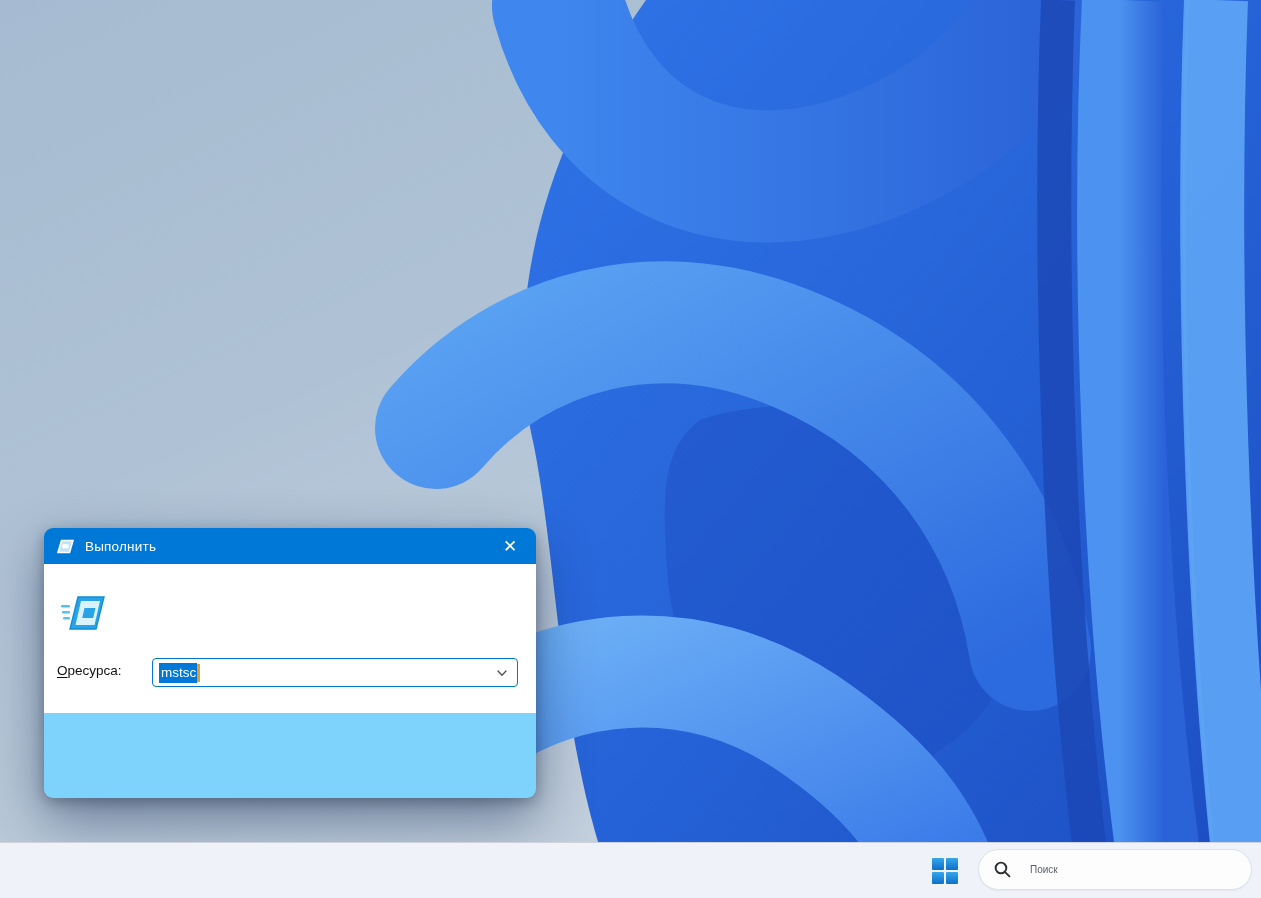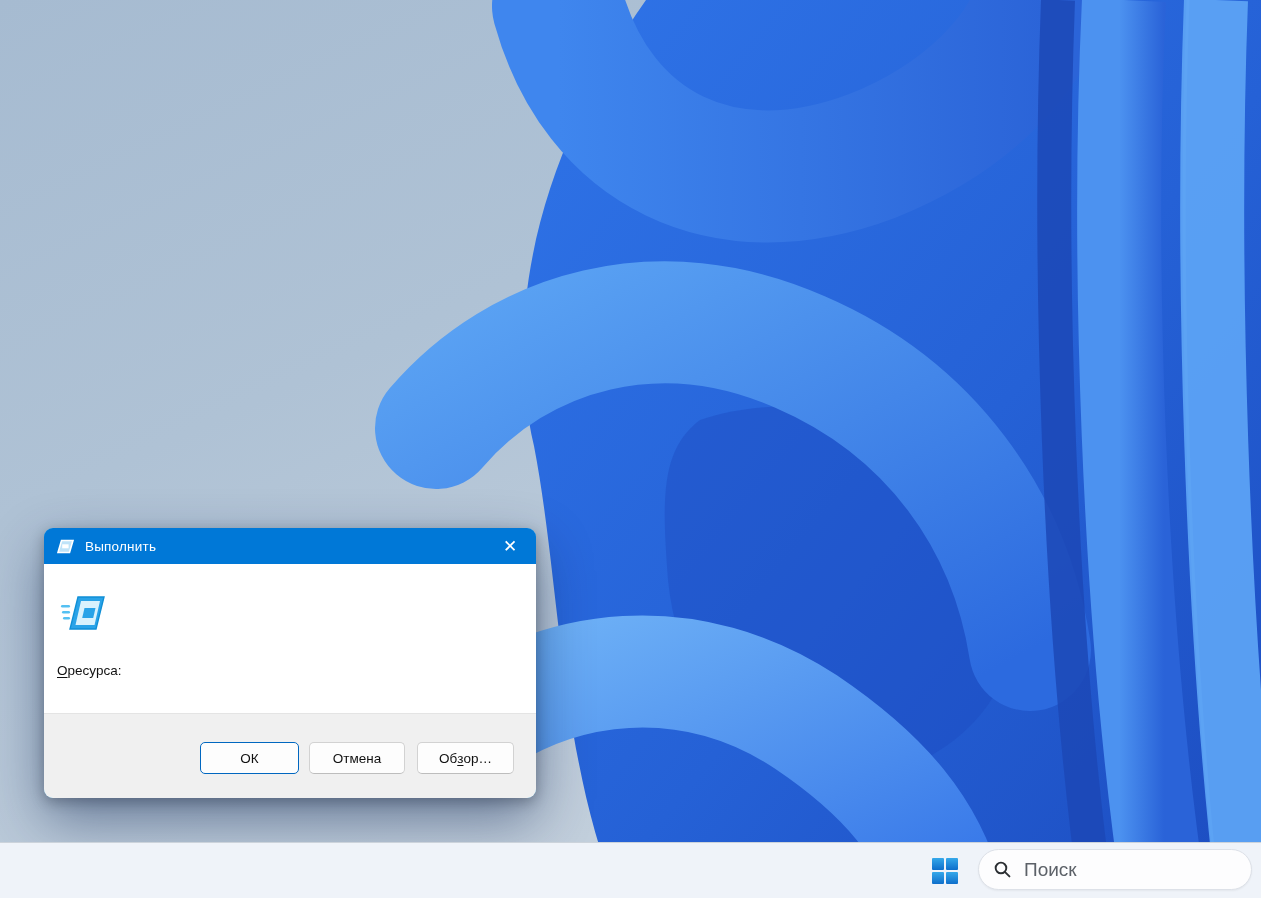--- a/index.html
+++ b/index.html
@@ -50,21 +50,21 @@
   
   .taskbar { position:absolute; left:0; right:0; bottom:0; height:56px;
     background:#eff3f9; border-top:1px solid #ccd3db; }
   .start-button { position:absolute; left:930px; top:13px; width:30px; height:30px;
     display:flex; align-items:center; justify-content:center; }
   .search-box { position:absolute; left:978px; top:6px; width:274px; height:41px;
     background:#fdfdfe; border:1px solid #dde1e8; border-radius:21px;
     display:flex; align-items:center; padding:0 14px;
     box-shadow:0 1px 2px rgba(0,0,0,.05); }
   .search-icon { width:19px; height:19px; flex:0 0 auto; }
-  .search-placeholder { margin-left:12px; font-size:19px; color:#5c6168; }
+  .search-placeholder { margin-left:18px; font-size:10px; color:#5c6168; }
 </style>
 </head>
 <body>
 
 <div class="wallpaper">
   <svg viewBox="0 0 1261 898" width="1261" height="898" preserveAspectRatio="none">
     <defs>
       <linearGradient id="gBase" x1="0" y1="0" x2="1" y2="1">
         <stop offset="0" stop-color="#2f74e8"></stop>
           <stop offset=".55" stop-color="#2561d6"></stop>
@@ -128,31 +128,29 @@
         <rect x="3" y="24" width="7" height="2.6" rx="1.3" fill="#55c0f2"></rect>
         <path d="M18,4 H44 L36,36 H10 Z" fill="#29a3e8" stroke="#0f8fd6" stroke-width="1.4"></path>
         <path d="M21,8 H40 L34.5,32 H15.5 Z" fill="#d9f2fd"></path>
         <path d="M24.5,15 H35.5 L33.2,25 H22.2 Z" fill="#29a3e8"></path>
       </g>
     </svg>
 
 
     <div class="open-label"><span class="accesskey">О</span><span>ресурса:</span></div>
 
+    <div class="combobox">
+      <span class="combo-selection">mstsc</span>
+      <span class="combo-caret"></span>
+      <svg class="combo-chevron" viewBox="0 0 14 14">
+        <path d="M3,5 L7,9.2 L11,5" fill="none" stroke="#555" stroke-width="1.4" stroke-linecap="round" stroke-linejoin="round"></path>
+      </svg>
+    </div>
   </div>
 
-  <div class="dialog-footer">
-    <button class="btn btn-ok">ОК</button>
-    <button class="btn btn-cancel">Отмена</button>
-    <button class="btn btn-browse">
-        <span>Об</span>
-        <span class="accesskey">з</span>
-        <span>ор…</span>
-      </button>
-  </div>
 </div>
 
 <div class="taskbar">
   <div class="start-button">
     <svg width="28" height="28" viewBox="0 0 28 28">
       <defs>
         <linearGradient id="winGrad" x1="0" y1="0" x2="0" y2="1">
           <stop offset="0" stop-color="#35a8ea"></stop>
             <stop offset="1" stop-color="#0e6ecb"></stop>
         </linearGradient>

